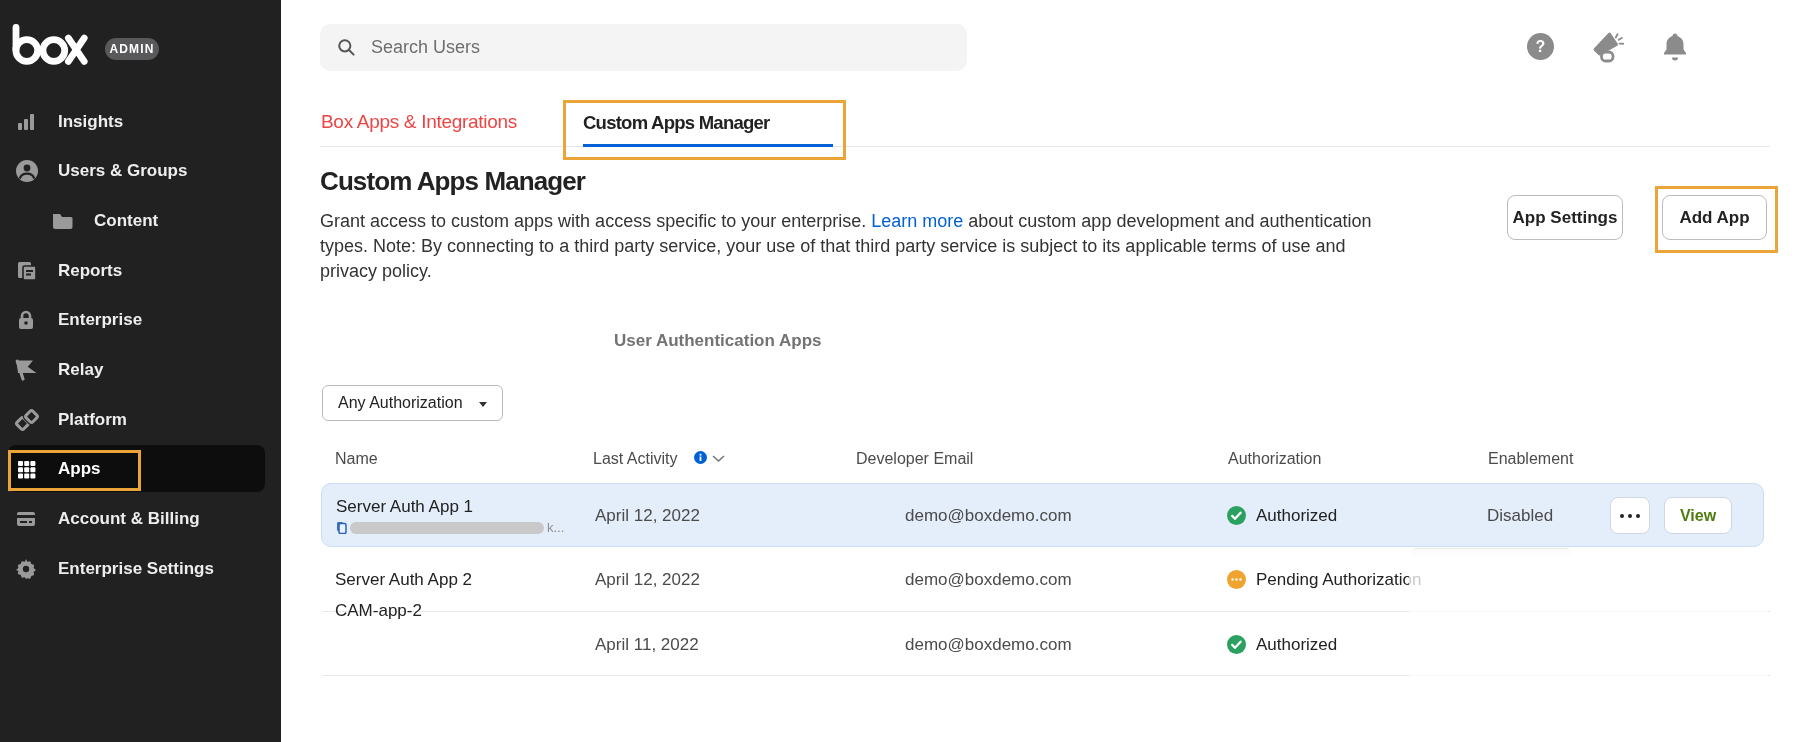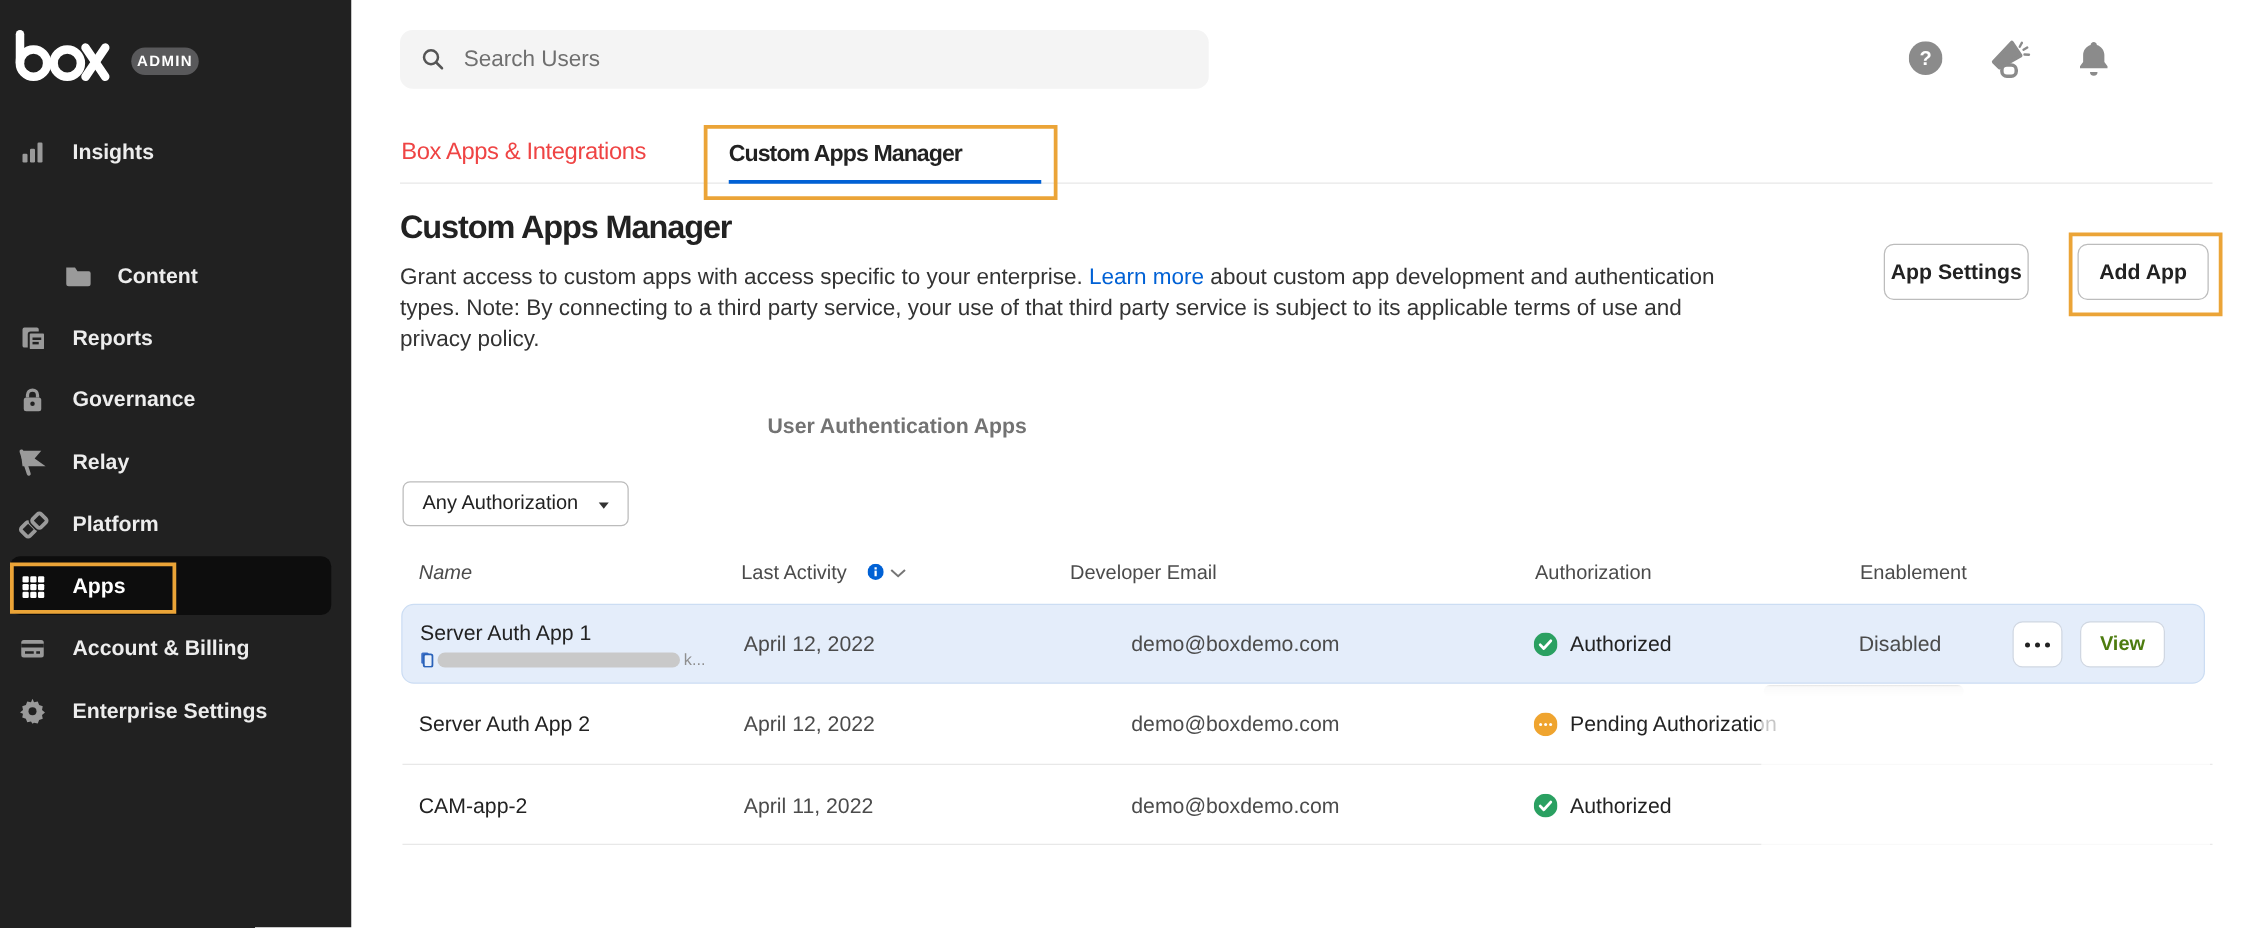--- a/index.html
+++ b/index.html
@@ -71,20 +71,28 @@
     <div id="navSel"></div>
 
     <div class="navItem" style="top:100px;">
       <svg width="22" height="22" viewBox="0 0 22 22">
           <rect x="3" y="12" width="4" height="7" rx="1" fill="#9a9a9a"></rect>
           <rect x="9" y="8" width="4" height="11" rx="1" fill="#9a9a9a"></rect>
           <rect x="15" y="3" width="4" height="16" rx="1" fill="#9a9a9a"></rect>
         </svg>
       <span class="lbl">Insights</span>
     </div>
+    <div class="navItem" style="top:149px;">
+      <svg width="24" height="24" viewBox="0 0 24 24">
+          <circle cx="12" cy="12" r="11" fill="#9a9a9a"></circle>
+          <circle cx="12" cy="9" r="3.4" fill="#212121"></circle>
+          <path d="M4.8 19.6a7.4 6.4 0 0 1 14.4 0" fill="none" stroke="#212121" stroke-width="2.2"></path>
+        </svg>
+      <span class="lbl">Users &amp; Groups</span>
+    </div>
     <div class="navItem" style="top:199px;margin-left:36px;">
       <svg width="22" height="22" viewBox="0 0 22 22">
           <path d="M2 4h7l2 3h9a1.5 1.5 0 0 1 1.5 1.5V17a2 2 0 0 1-2 2H4a2 2 0 0 1-2-2V4z" fill="#9a9a9a"></path>
         </svg>
       <span class="lbl">Content</span>
     </div>
     <div class="navItem" style="top:249px;">
       <svg width="22" height="22" viewBox="0 0 22 22">
           <rect x="3" y="2" width="13" height="16" rx="1.5" fill="#9a9a9a"></rect>
           <rect x="8" y="6" width="13" height="14" rx="1.5" fill="#9a9a9a" stroke="#212121" stroke-width="1.6"></rect>
@@ -92,21 +100,21 @@
           <rect x="11" y="13.5" width="5" height="2" fill="#212121"></rect>
         </svg>
       <span class="lbl">Reports</span>
     </div>
     <div class="navItem" style="top:298px;">
       <svg width="22" height="22" viewBox="0 0 22 22">
           <rect x="4" y="9" width="14" height="11" rx="2" fill="#9a9a9a"></rect>
           <path d="M7 9V7a4 4 0 0 1 8 0v2" fill="none" stroke="#9a9a9a" stroke-width="2.6"></path>
           <circle cx="11" cy="14" r="1.8" fill="#212121"></circle>
         </svg>
-      <span class="lbl">Governance</span>
+      <span class="lbl">Enterprise</span>
     </div>
     <div class="navItem" style="top:348px;">
       <svg width="24" height="24" viewBox="0 0 24 24">
           <path d="M1.5,2.5 L18,2.5 L12.7,8.7 L21.5,15 L3,15 Z" fill="#9a9a9a"></path>
           <line x1="2.2" y1="3.2" x2="8" y2="21" stroke="#9a9a9a" stroke-width="3.2" stroke-linecap="round"></line>
         </svg>
       <span class="lbl">Relay</span>
     </div>
     <div class="navItem" style="top:398px;text-align:center;">
       <svg width="25" height="25" viewBox="0 0 25 25">
@@ -190,21 +198,21 @@
   <div class="btn" id="btnAppSettings">App Settings</div>
   <div class="btn" id="btnAddApp">Add App</div>
   <div class="hlbox" style="left:1655px; top:186px; width:123px; height:67px; border-width:3.5px;"></div>
 
   <div id="pillUser">User Authentication Apps</div>
   <div id="dropdown">
       <span class="txt">Any Authorization</span>
       <span class="caret"></span>
     </div>
 
-  <div class="th" style="left:335px; top:450px;font-style:italic;">Name</div>
+  <div class="th" style="left:335px; top:450px;">Name</div>
   <div class="th" style="left:593px; top:450px;">Last Activity</div>
   <svg class="topIcon" style="left:694px; top:451px;" width="13" height="13" viewBox="0 0 13 13">
       <circle cx="6.5" cy="6.5" r="6.5" fill="#0061d5"></circle>
       <rect x="5.6" y="5.5" width="1.8" height="4.5" fill="#fff"></rect>
       <rect x="5.6" y="2.8" width="1.8" height="1.8" fill="#fff"></rect>
     </svg>
   <svg class="topIcon" style="left:712px; top:455px;" width="13" height="8" viewBox="0 0 13 8">
       <path d="M1 1l5.5 5L12 1" fill="none" stroke="#767676" stroke-width="1.6"></path>
     </svg>
   <div class="th" style="left:856px; top:450px;">Developer Email</div>
@@ -241,21 +249,21 @@
   <div class="cell" style="left:905px; top:570px;">demo@boxdemo.com</div>
   <svg class="topIcon" style="left:1227px; top:570px;" width="19" height="19" viewBox="0 0 19 19">
       <circle cx="9.5" cy="9.5" r="9.5" fill="#efa42f"></circle>
       <circle cx="5.5" cy="9.5" r="1.2" fill="#fff"></circle>
       <circle cx="9.5" cy="9.5" r="1.2" fill="#fff"></circle>
       <circle cx="13.5" cy="9.5" r="1.2" fill="#fff"></circle>
     </svg>
   <div class="cell dark" style="left:1256px; top:570px;">Pending Authorization</div>
   <div class="divider" style="top:611px;"></div>
 
-  <div class="cell dark" style="left:335px; top:635px; font-size:17px;">CAM-app-2</div>
+  <div class="cell dark" style="left:335px; top:601px; font-size:17px;">CAM-app-2</div>
   <div class="cell" style="left:595px; top:635px;">April 11, 2022</div>
   <div class="cell" style="left:905px; top:635px;">demo@boxdemo.com</div>
   <svg class="topIcon" style="left:1227px; top:635px;" width="19" height="19" viewBox="0 0 19 19">
       <circle cx="9.5" cy="9.5" r="9.5" fill="#2aa061"></circle>
       <path d="M5.2 9.9l2.8 2.9 5.6-6.1" fill="none" stroke="#fff" stroke-width="2.3" stroke-linecap="round" stroke-linejoin="round"></path>
     </svg>
   <div class="cell dark" style="left:1256px; top:635px;">Authorized</div>
   <div class="divider" style="top:675px;"></div>
 
   <div class="abs" style="left:1411px; top:548px; width:160px; height:10px; background:linear-gradient(to bottom, rgba(90,90,90,0.14), rgba(90,90,90,0)); border-radius:5px;"></div>

